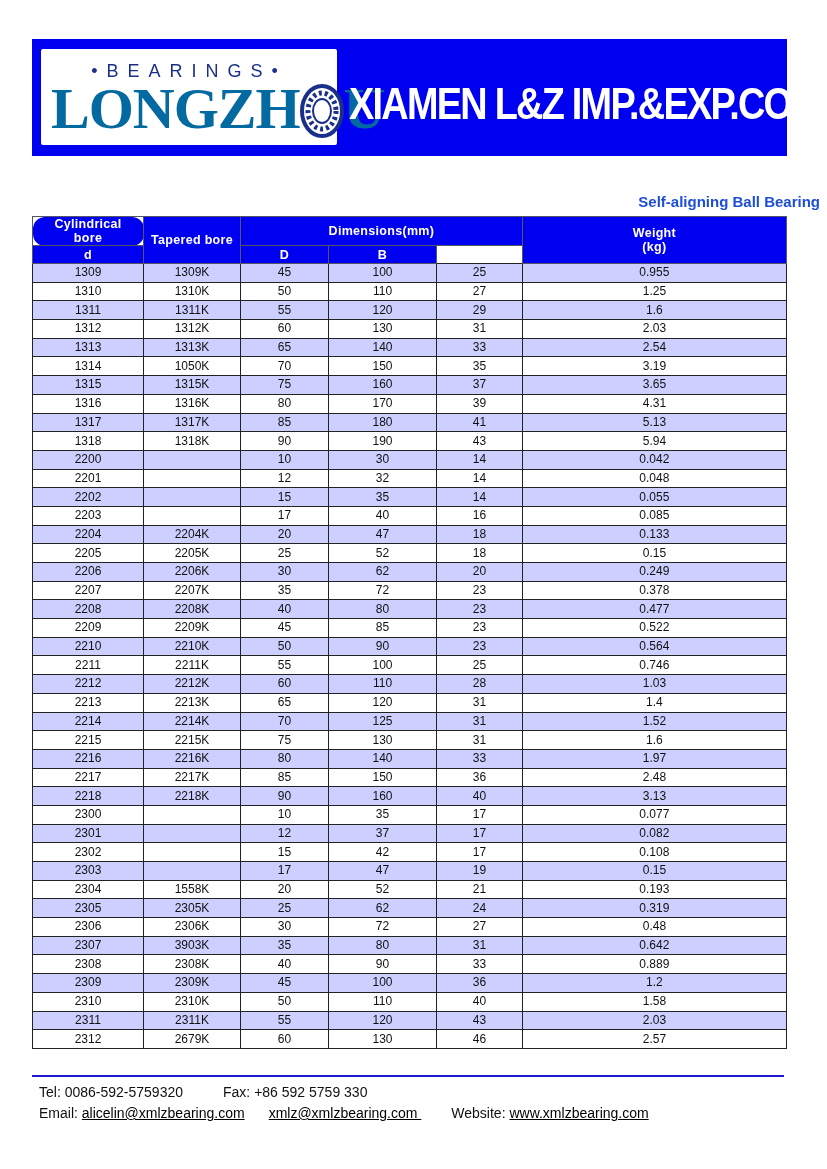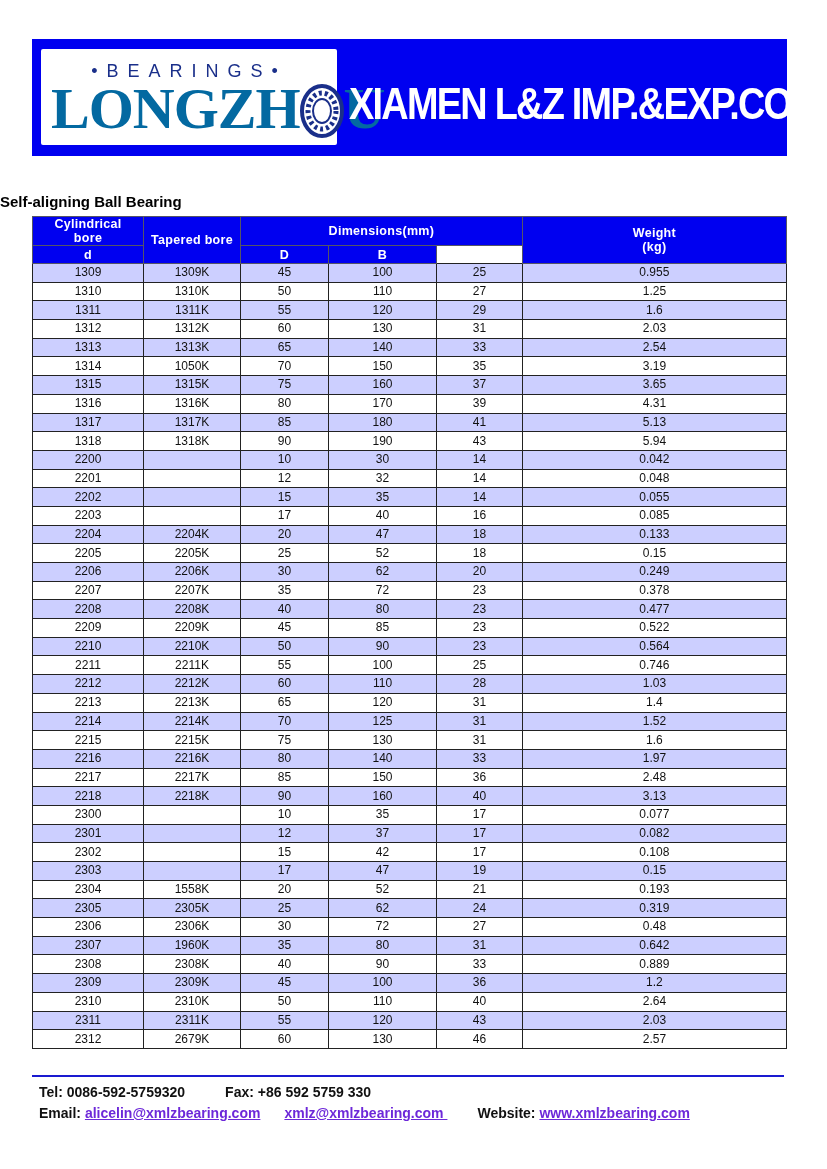--- a/index.html
+++ b/index.html
@@ -75,22 +75,22 @@
       letter-spacing: -2px;
       transform: scaleX(0.86);
       transform-origin: left center;
       white-space: nowrap;
     }
     .table-title {
       position: absolute;
       left: 0;
       top: 193px;
       width: 820px;
-      text-align: left;
-      color: #000000;
+      text-align: right;
+      color: #1d4ed8;
       font-weight: bold;
       font-size: 15px;
     }
     table.spec {
       position: absolute;
       left: 32px;
       top: 216px;
       width: 755px;
       border-collapse: collapse;
       font-family: "Liberation Sans", sans-serif;
@@ -109,46 +109,46 @@
     table.spec td {
       border: 1px solid #222222;
       text-align: center;
       color: #111111;
       height: 17.7px;
       padding: 0;
       line-height: 17px;
     }
     table.spec tr.odd td { background: #cccfff; }
     table.spec tr.even td { background: #ffffff; }
-    .col1 { width: 110px; }
+    .col1 { width: 110px; border-radius: 12px; }
     .col2 { width: 96px; margin-top: 40px; }
     .col3 { width: 91px; }
     .col4 { width: 87px; }
     .col5 { width: 107px; }
     .footer-line {
       position: absolute;
       left: 32px;
       top: 1075px;
       width: 752px;
       height: 2px;
       background: #1a1ad0;
     }
     .footer {
       position: absolute;
       left: 39px;
       top: 1082px;
       font-family: "Liberation Sans", sans-serif;
-      font-weight: bold;
+      font-weight: normal;
       font-size: 14px;
       color: #111111;
       line-height: 21px;
     }
     .footer .row { white-space: nowrap; }
     .footer a {
-      color: #6d28d9;
+      color: #000000;
       text-decoration: underline;
     }
     .gap1 { display: inline-block; width: 40px; }
     .gap2 { display: inline-block; width: 24px; }
     .gap3 { display: inline-block; width: 30px; }
   </style>
 </head>
 <body>
 
 <div class="banner">
@@ -472,21 +472,21 @@
       <tr class="even">
         <td>2306</td>
         <td>2306K</td>
         <td>30</td>
         <td>72</td>
         <td>27</td>
         <td>0.48</td>
       </tr>
       <tr class="odd">
         <td>2307</td>
-        <td>1960K</td>
+        <td>3903K</td>
         <td>35</td>
         <td>80</td>
         <td>31</td>
         <td>0.642</td>
       </tr>
       <tr class="even">
         <td>2308</td>
         <td>2308K</td>
         <td>40</td>
         <td>90</td>
@@ -500,21 +500,21 @@
         <td>100</td>
         <td>36</td>
         <td>1.2</td>
       </tr>
       <tr class="even">
         <td>2310</td>
         <td>2310K</td>
         <td>50</td>
         <td>110</td>
         <td>40</td>
-        <td>2.64</td>
+        <td>1.58</td>
       </tr>
       <tr class="odd">
         <td>2311</td>
         <td>2311K</td>
         <td>55</td>
         <td>120</td>
         <td>43</td>
         <td>2.03</td>
       </tr>
       <tr class="even">

